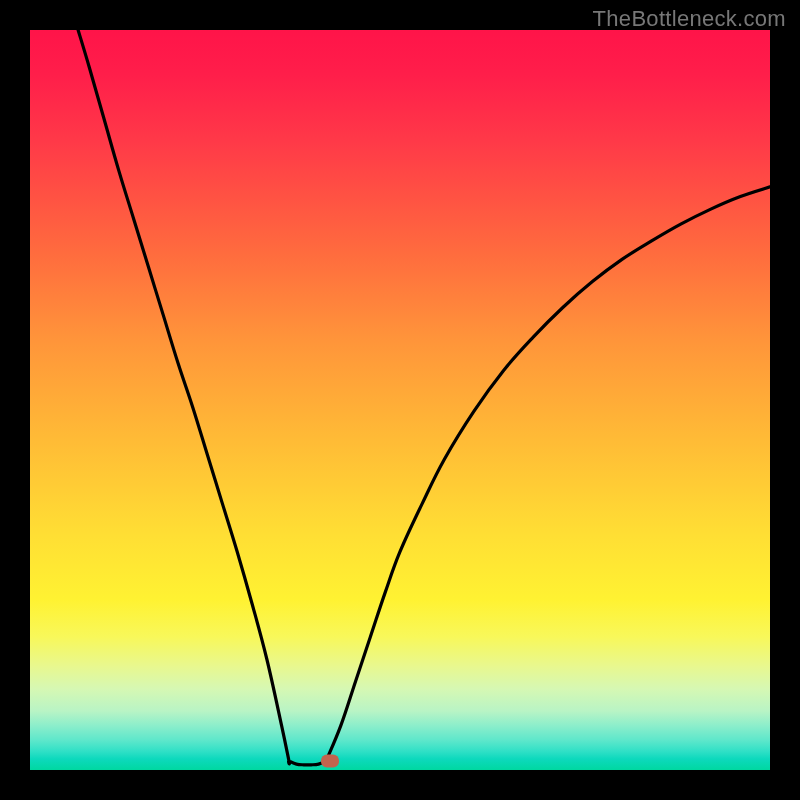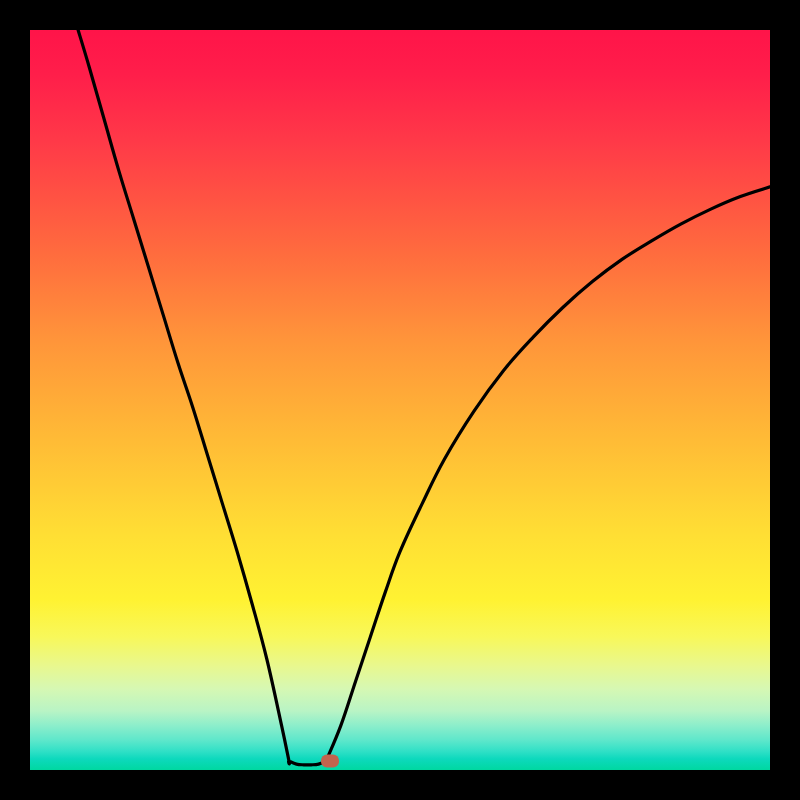--- a/index.html
+++ b/index.html
@@ -78,20 +78,21 @@
     height: 13px;
     border-radius: 6px;
     background: #c1644d;
     transform: translate(-50%, -50%);
   }
 </style>
 </head>
 <body>
 
 <div class="frame">
+  <div class="watermark">TheBottleneck.com</div>
 
   <div class="plot">
     <div class="gradient"></div>
 
     <svg class="curve-svg" viewBox="0 0 740 740" preserveAspectRatio="none">
       <path id="curve-path" class="curve-path" d="M 48.10 0.00 C 50.14 6.78, 54.45 20.72, 59.20 37.00 C 63.95 53.28, 68.57 69.81, 74.00 88.80 C 79.43 107.79, 83.37 122.28, 88.80 140.60 C 94.23 158.91, 98.17 171.06, 103.60 188.70 C 109.03 206.34, 112.97 219.16, 118.40 236.80 C 123.83 254.44, 127.77 267.26, 133.20 284.90 C 138.63 302.54, 142.57 316.04, 148.00 333.00 C 153.43 349.96, 157.37 360.44, 162.80 377.40 C 168.23 394.36, 172.17 407.86, 177.60 425.50 C 183.03 443.14, 186.97 455.96, 192.40 473.60 C 197.83 491.24, 201.77 503.39, 207.20 521.70 C 212.63 540.02, 216.57 553.83, 222.00 573.50 C 227.43 593.17, 231.37 606.62, 236.80 629.00 C 242.23 651.38, 247.53 676.88, 251.60 695.60 C 255.67 714.32, 257.64 724.61, 259.00 731.12 C 260.36 737.63, 257.64 730.58, 259.00 731.12 C 260.36 731.66, 263.69 733.40, 266.40 734.08 C 269.11 734.76, 271.09 734.68, 273.80 734.82 C 276.51 734.96, 278.49 734.96, 281.20 734.82 C 283.91 734.68, 285.89 734.76, 288.60 734.08 C 291.31 733.40, 294.64 731.66, 296.00 731.12 C 297.36 730.58, 293.29 737.63, 296.00 731.12 C 298.71 724.61, 305.37 710.25, 310.80 695.60 C 316.23 680.95, 320.17 667.48, 325.60 651.20 C 331.03 634.92, 334.97 623.08, 340.40 606.80 C 345.83 590.52, 349.77 578.00, 355.20 562.40 C 360.63 546.80, 363.22 537.98, 370.00 521.70 C 376.78 505.42, 384.06 490.56, 392.20 473.60 C 400.34 456.64, 404.90 446.16, 414.40 429.20 C 423.90 412.24, 433.15 397.38, 444.00 381.10 C 454.85 364.82, 462.75 353.97, 473.60 340.40 C 484.45 326.83, 492.35 318.63, 503.20 307.10 C 514.05 295.57, 521.95 287.68, 532.80 277.50 C 543.65 267.32, 551.55 260.42, 562.40 251.60 C 573.25 242.78, 581.15 236.86, 592.00 229.40 C 602.85 221.94, 610.75 217.41, 621.60 210.90 C 632.45 204.39, 640.35 199.71, 651.20 193.88 C 662.05 188.05, 669.95 184.10, 680.80 179.08 C 691.65 174.06, 699.55 170.57, 710.40 166.50 C 721.25 162.43, 734.57 158.64, 740.00 156.88" stroke="#000000"></path>
     </svg>
 
     <div id="marker" class="marker" style="left: 299.7px; top: 731.12px; background: rgb(193, 100, 77);"></div>
   </div>

